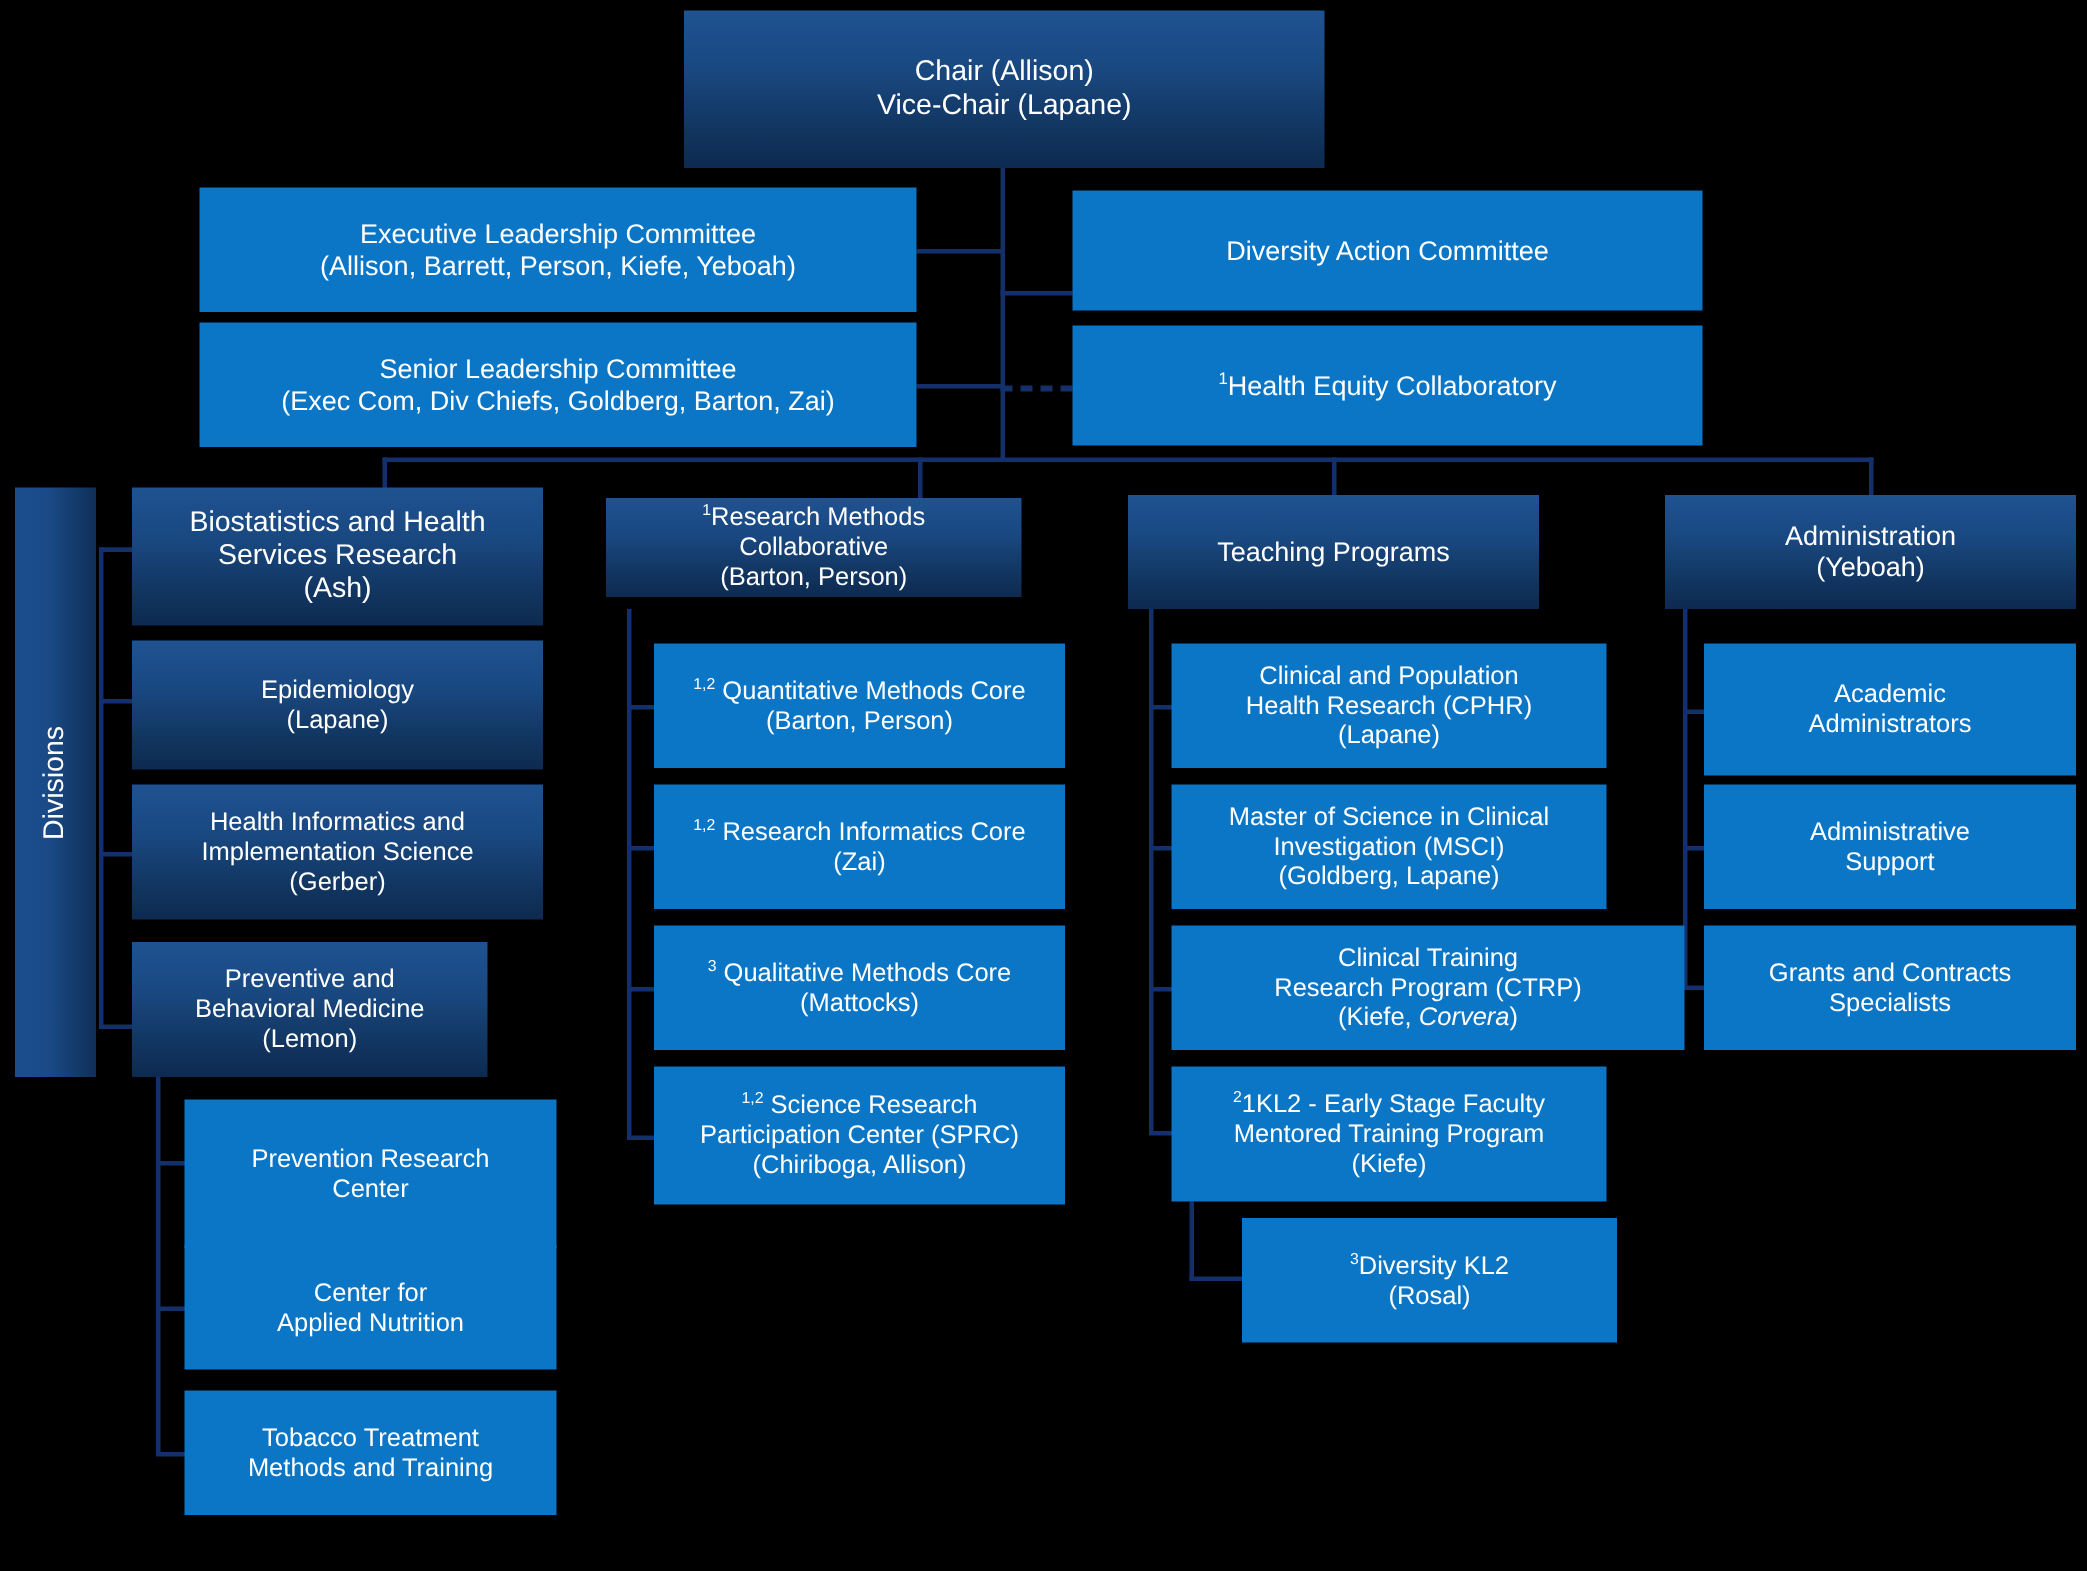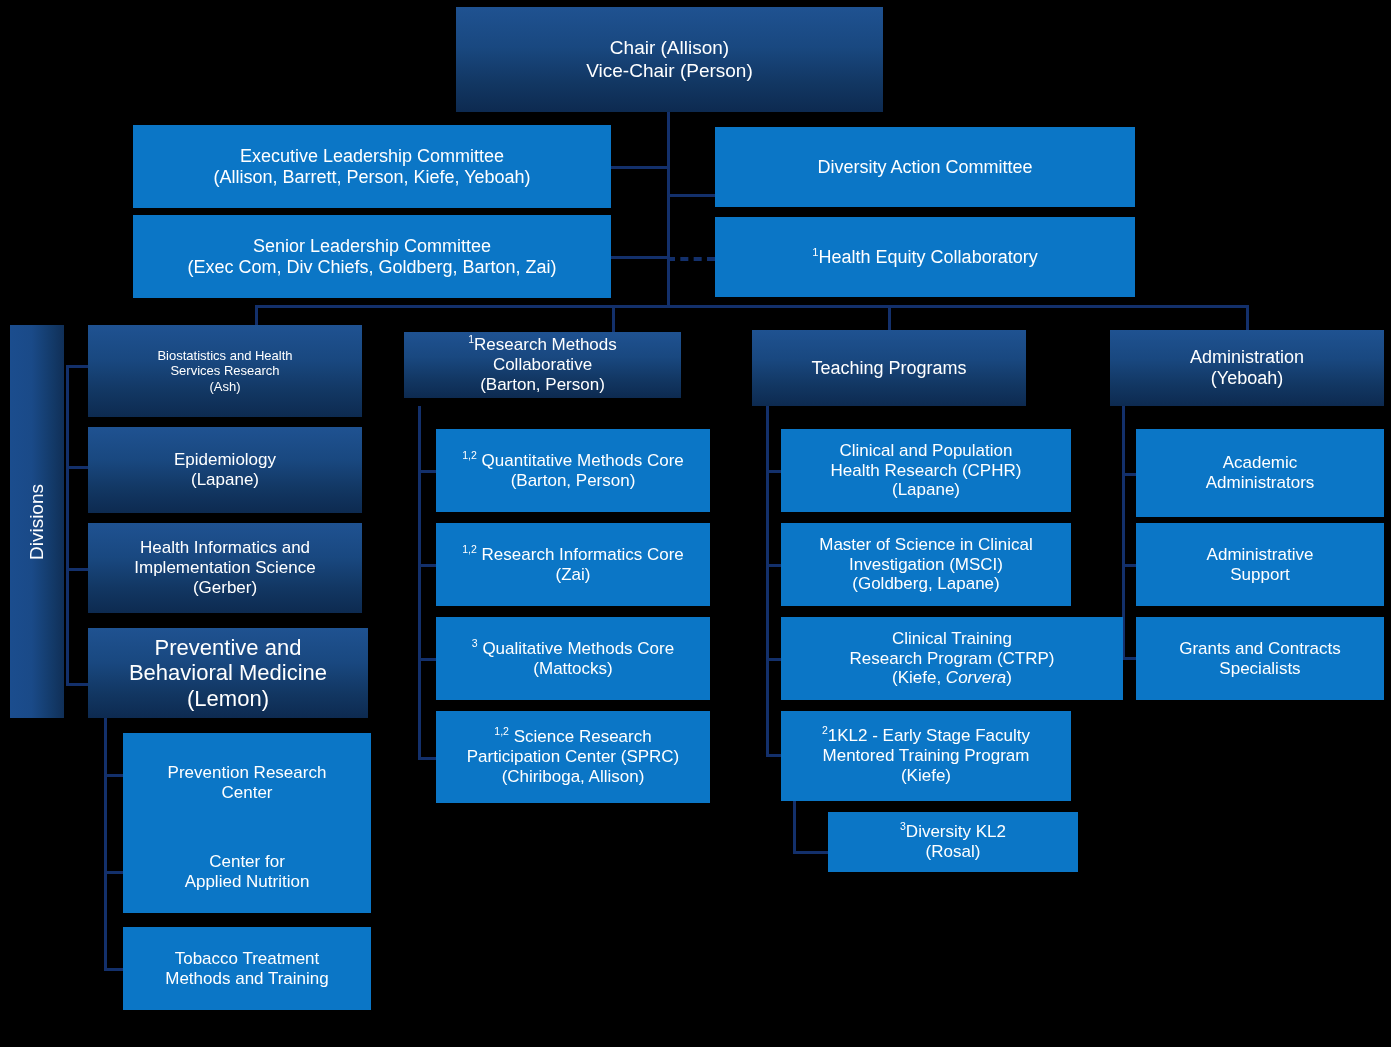--- a/index.html
+++ b/index.html
@@ -128,21 +128,21 @@
   <div class="ln h" style="left:793px; top:851px; width:37px;"></div>
 
   <div class="ln v" style="left:1122px; top:404px; height:255px;"></div>
   <div class="ln h" style="left:1122px; top:473px; width:15px;"></div>
   <div class="ln h" style="left:1122px; top:564px; width:15px;"></div>
   <div class="ln h" style="left:1122px; top:657px; width:15px;"></div>
 
   <div class="box grad" style="left:456px; top:7px; width:427px; height:105px; font-size:19px;">
     <div class="txt">
       <div>Chair (Allison)</div>
-      <div>Vice-Chair (Person)</div>
+      <div>Vice-Chair (Lapane)</div>
     </div>
   </div>
 
   <div class="box flat" style="left:133px; top:125px; width:478px; height:83px; font-size:18px;">
     <div class="txt">
       <div>Executive Leadership Committee</div>
       <div>(Allison, Barrett, Person, Kiefe, Yeboah)</div>
     </div>
   </div>
 
@@ -164,21 +164,21 @@
       <div>
         <sup>1</sup><span>Health Equity Collaboratory</span>
       </div>
     </div>
   </div>
 
   <div class="rail" style="position:absolute; left:10px; top:325px; width:54px; height:393px; z-index:5;">
     <span class="rail-label">Divisions</span>
   </div>
 
-  <div class="box grad" style="left:88px; top:325px; width:274px; height:92px; font-size:13px;">
+  <div class="box grad" style="left:88px; top:325px; width:274px; height:92px; font-size:19px;">
     <div class="txt">
       <div>Biostatistics and Health</div>
       <div>Services Research</div>
       <div>(Ash)</div>
     </div>
   </div>
 
   <div class="box grad" style="left:88px; top:427px; width:274px; height:86px; font-size:17px;">
     <div class="txt">
       <div>Epidemiology</div>
@@ -187,21 +187,21 @@
   </div>
 
   <div class="box grad" style="left:88px; top:523px; width:274px; height:90px; font-size:17px;">
     <div class="txt">
       <div>Health Informatics and</div>
       <div>Implementation Science</div>
       <div>(Gerber)</div>
     </div>
   </div>
 
-  <div class="box grad" style="left:88px; top:628px; width:280px; height:90px; font-size:22px;align-items:center;">
+  <div class="box grad" style="left:88px; top:628px; width:237px; height:90px; font-size:17px;align-items:center;">
     <div class="txt">
       <div>Preventive and</div>
       <div>Behavioral Medicine</div>
       <div>(Lemon)</div>
     </div>
   </div>
 
   <div class="box flat" style="left:123px; top:733px; width:248px; height:99px; font-size:17px;">
     <div class="txt">
       <div>Prevention Research</div>
@@ -303,21 +303,21 @@
   <div class="box flat" style="left:781px; top:711px; width:290px; height:90px; font-size:17px;">
     <div class="txt">
       <div>
         <sup>2</sup><span>1KL2 - Early Stage Faculty</span>
       </div>
       <div>Mentored Training Program</div>
       <div>(Kiefe)</div>
     </div>
   </div>
 
-  <div class="box flat" style="left:828px; top:812px; width:250px; height:60px; font-size:17px;">
+  <div class="box flat" style="left:828px; top:812px; width:250px; height:83px; font-size:17px;">
     <div class="txt">
       <div>
         <sup>3</sup><span>Diversity KL2</span>
       </div>
       <div>(Rosal)</div>
     </div>
   </div>
 
   <div class="box grad" style="left:1110px; top:330px; width:274px; height:76px; font-size:18px;">
     <div class="txt">

